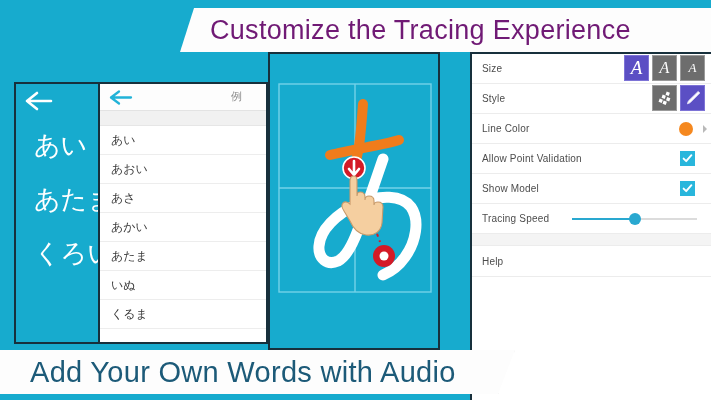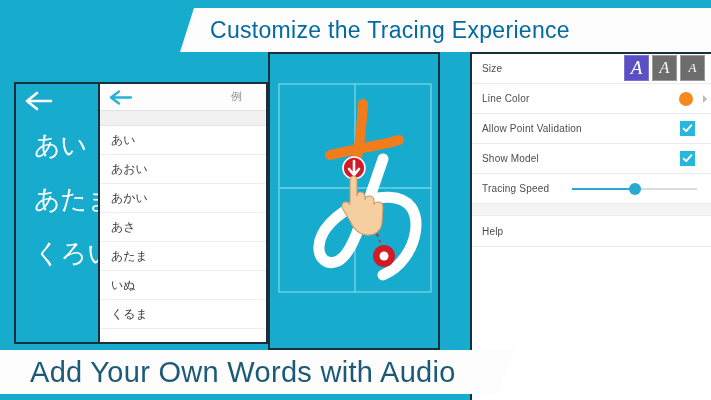--- a/index.html
+++ b/index.html
@@ -118,21 +118,21 @@
   .banner{
     position:absolute;background:#fdfdfd;
     display:flex;align-items:center;
     box-shadow:0 1px 3px rgba(0,0,0,.25);
   }
   #banner-top{
     left:180px;top:8px;width:540px;height:44px;
     clip-path:polygon(14px 0,540px 0,540px 44px,0 44px);
   }
   #banner-top .btext{
-    font-size:23px;color:#0369a1;padding-left:30px;white-space:nowrap;
+    font-size:27px;color:#701a75;padding-left:30px;white-space:nowrap;
     letter-spacing:.3px;
   }
   #banner-bottom{
     left:-10px;top:350px;width:525px;height:44px;
     clip-path:polygon(0 0,525px 0,508px 44px,0 44px);
   }
   #banner-bottom .btext{
     font-size:29px;color:#1c5a78;padding-left:40px;white-space:nowrap;
     letter-spacing:.3px;
   }
@@ -160,22 +160,22 @@
       <div class="lh-arrow">
         <svg width="26" height="17" viewBox="0 0 26 17">
           <path d="M3 8.5 L11 2.5 M3 8.5 L11 14.5 M3 8.5 H23" stroke="#22b3d8" stroke-width="2.3" fill="none" stroke-linecap="round" stroke-linejoin="round"></path>
         </svg>
       </div>
       <div class="lh-title">例</div>
     </div>
     <div id="list-subbar"></div>
     <div class="list-item">あい</div>
     <div class="list-item">あおい</div>
+    <div class="list-item">あさ</div>
     <div class="list-item">あかい</div>
-    <div class="list-item">あさ</div>
     <div class="list-item">あたま</div>
     <div class="list-item">いぬ</div>
     <div class="list-item">くるま</div>
   </div>
 
   <div id="teal-strip"></div>
 
   <div id="trace-panel">
     <svg width="168" height="294" viewBox="0 0 168 294">
       <rect x="0" y="0" width="168" height="294" fill="#17abce"></rect>
@@ -235,20 +235,41 @@
         <div class="iconbtn">
           <span class="glyphA" style="font-size:16px">A</span>
         </div>
         <div class="iconbtn">
           <span class="glyphA" style="font-size:13px">A</span>
         </div>
       </div>
     </div>
 
 
+    <div class="srow">
+      <div class="slabel">Style</div>
+      <div class="btnrow">
+        <div class="iconbtn">
+          <svg width="17" height="17" viewBox="0 0 17 17">
+            <g fill="#ffffff">
+              <rect x="10" y="2" width="3.4" height="3.4" transform="rotate(20 11.7 3.7)"></rect>
+              <rect x="6" y="5" width="3.4" height="3.4" transform="rotate(20 7.7 6.7)"></rect>
+              <rect x="10.5" y="7.5" width="3.4" height="3.4" transform="rotate(20 12.2 9.2)"></rect>
+              <rect x="3" y="9" width="3.4" height="3.4" transform="rotate(20 4.7 10.7)"></rect>
+              <rect x="7" y="11" width="3.4" height="3.4" transform="rotate(20 8.7 12.7)"></rect>
+            </g>
+          </svg>
+        </div>
+        <div class="iconbtn sel">
+          <svg width="18" height="18" viewBox="0 0 18 18">
+            <path d="M14.2 2.4 L15.8 4.0 L6.0 13.8 L3.4 14.8 L4.3 12.1 Z" fill="#ffffff" stroke="#ded9f4" stroke-width="0.9" stroke-linejoin="round"></path>
+          </svg>
+        </div>
+      </div>
+    </div>
 
     <div class="srow">
       <div class="slabel">Line Color</div>
       <div class="sctl">
         <div class="swatch"></div>
       </div>
       <div class="chev"></div>
     </div>
 
 

